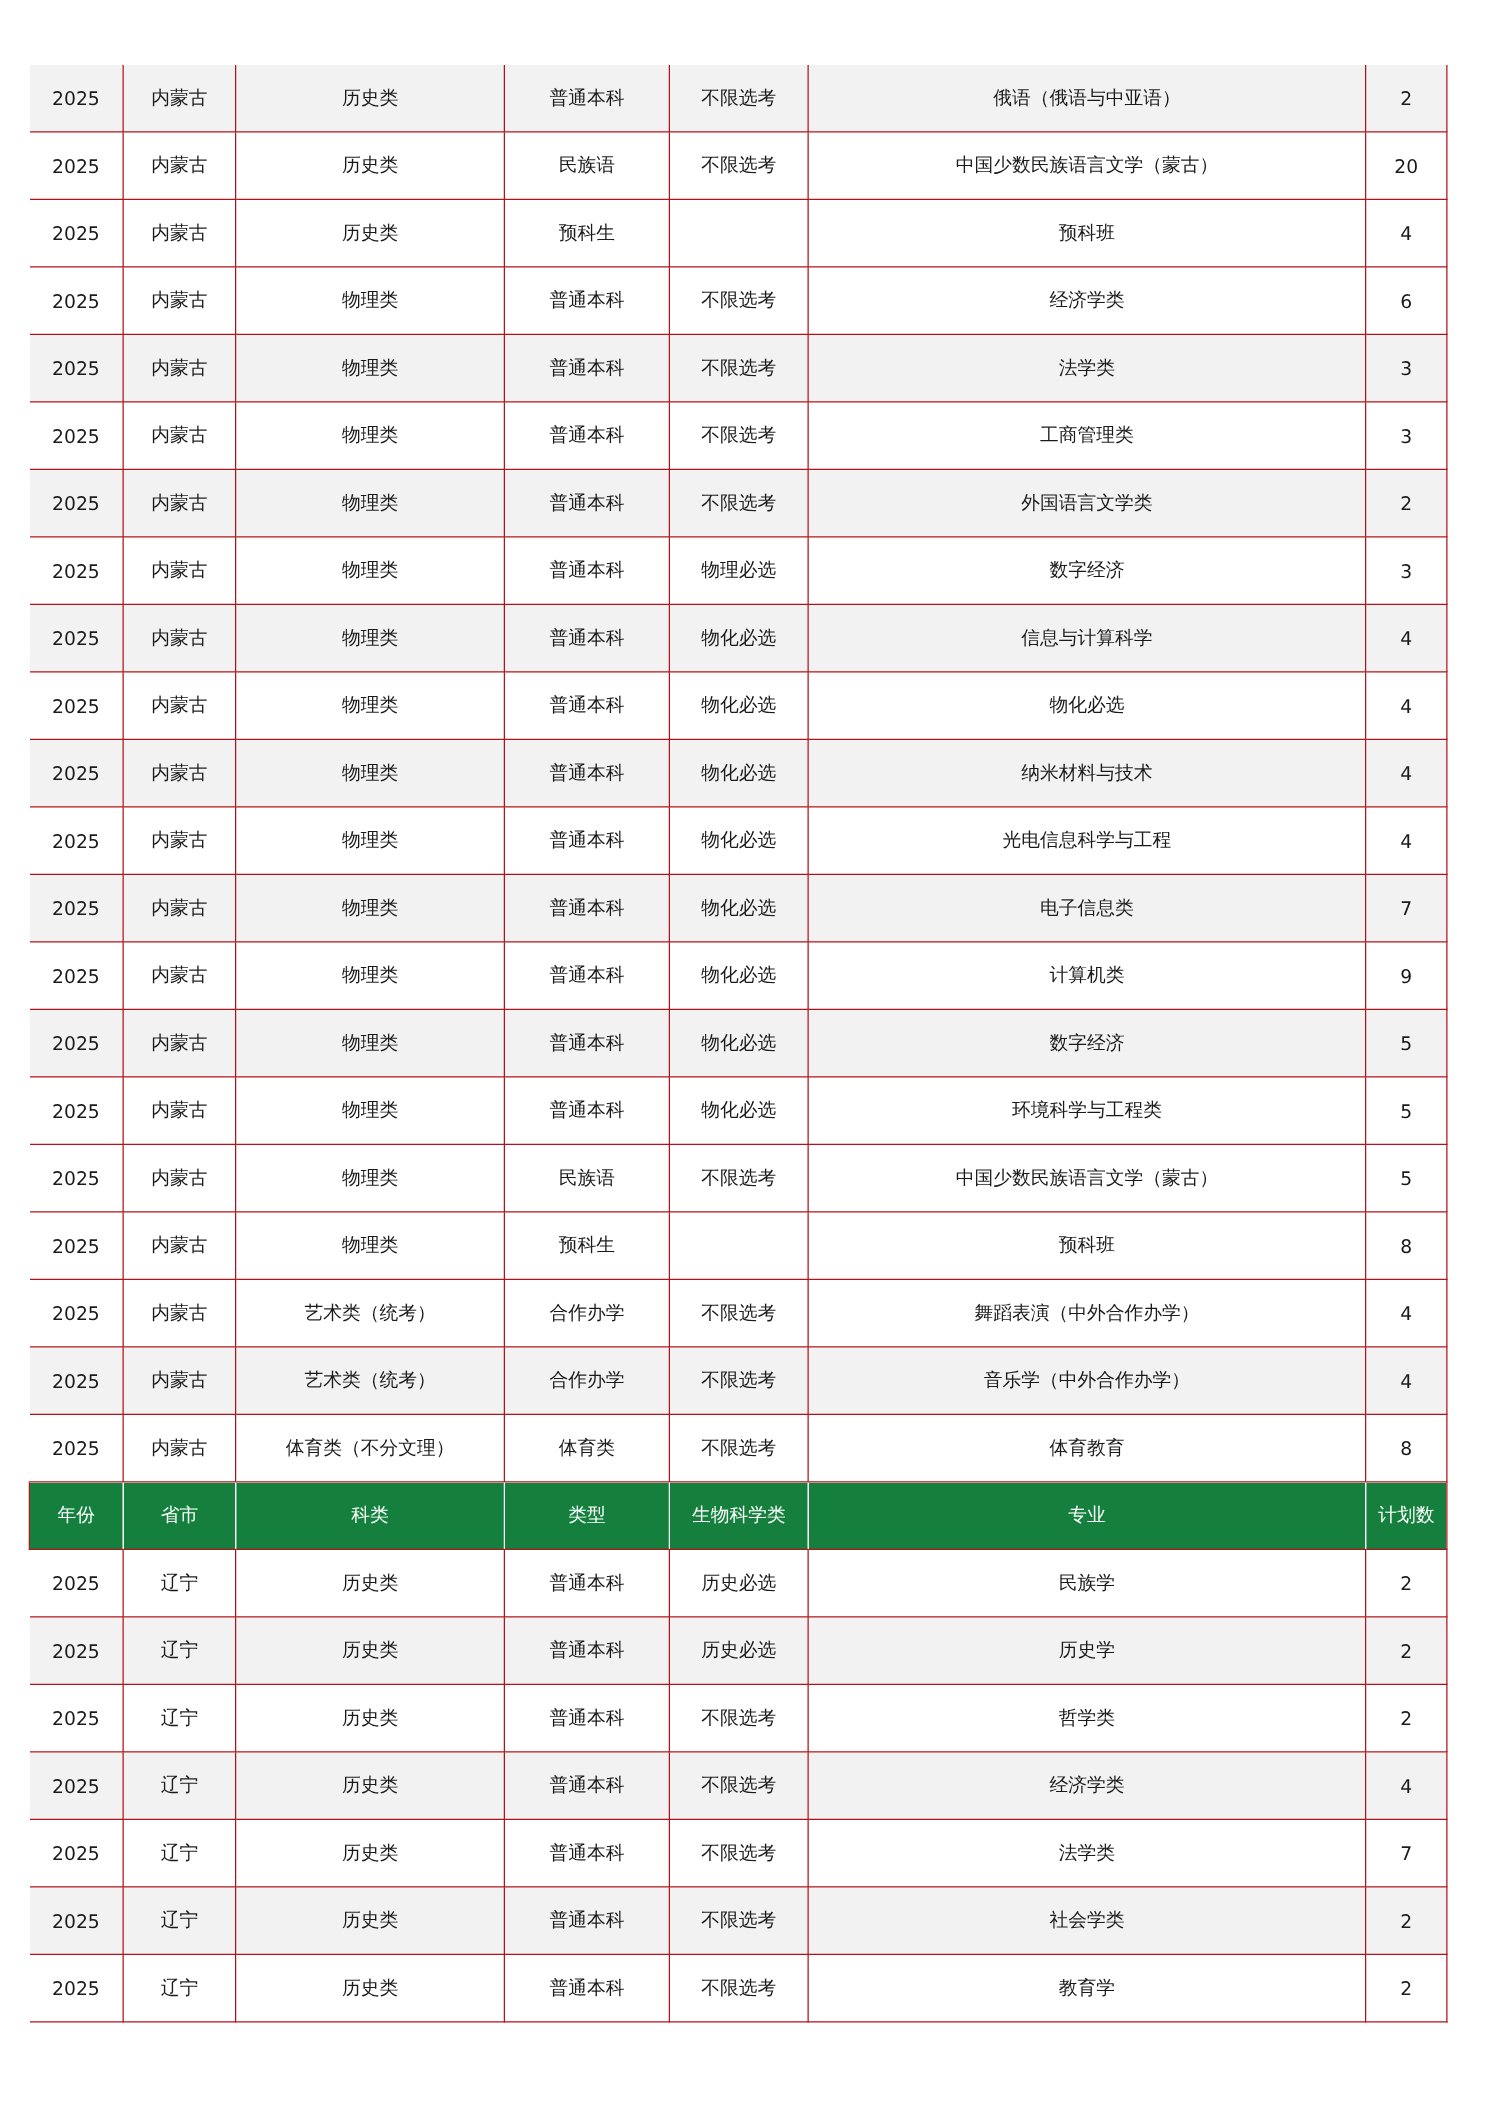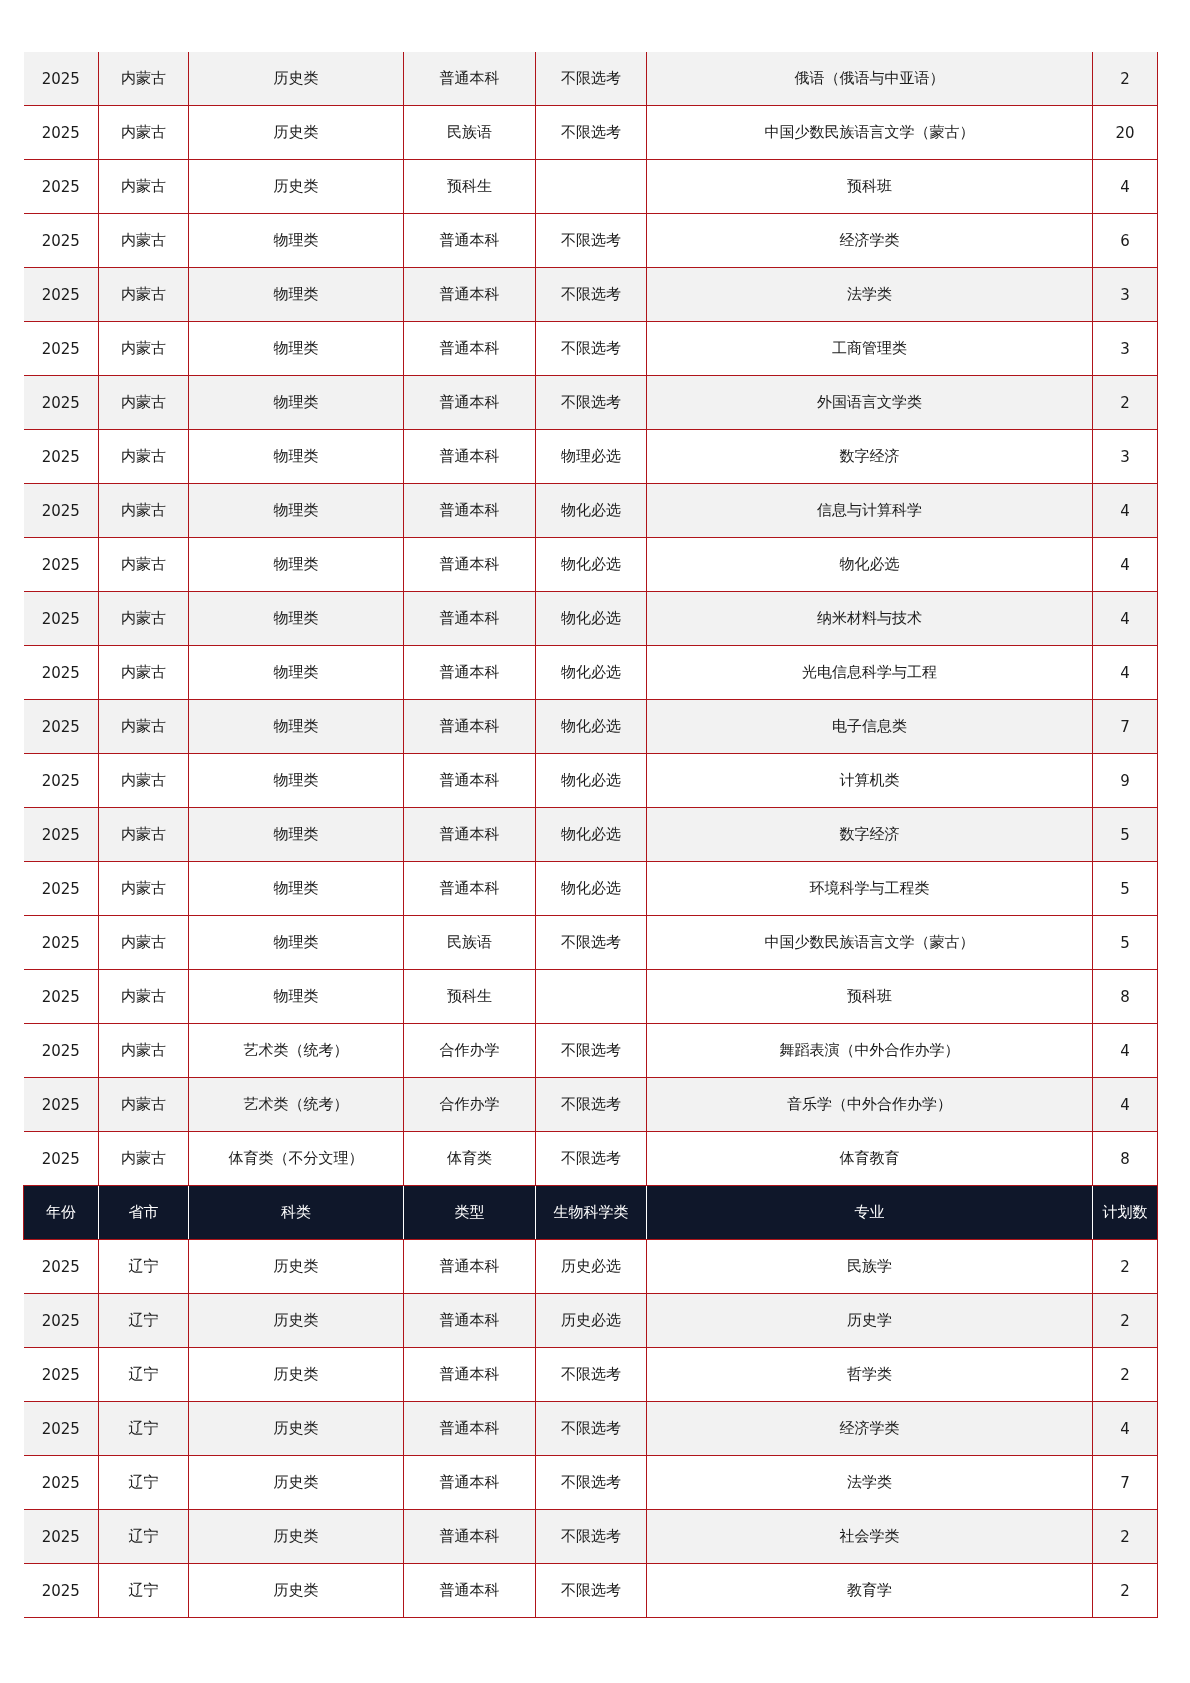--- a/index.html
+++ b/index.html
@@ -34,21 +34,21 @@
     vertical-align: middle;
     border: 1.5px solid #b0141a;
     white-space: nowrap;
     overflow: hidden;
   }
   
   table.plan tr.first-row td { border-top: none; }
   table.plan td:first-child, table.plan th:first-child { border-left: none; }
   table.plan tr.shaded td { background: #f2f2f2; }
   table.plan tr.header-row th {
-    background: #0f172a;
+    background: #15803d;
     color: #ffffff;
     font-weight: normal;
     border-top: 1.5px solid #ad1519;
     border-bottom: 1.5px solid #ad1519;
     border-left: 1.5px solid #ffffff;
     border-right: 1.5px solid #ffffff;
   }
   table.plan tr.header-row th:first-child { border-left: 1.5px solid #ad1519; }
   table.plan tr.header-row th:last-child { border-right: 1.5px solid #ad1519; }
   col.c-year { width: 75px; }

